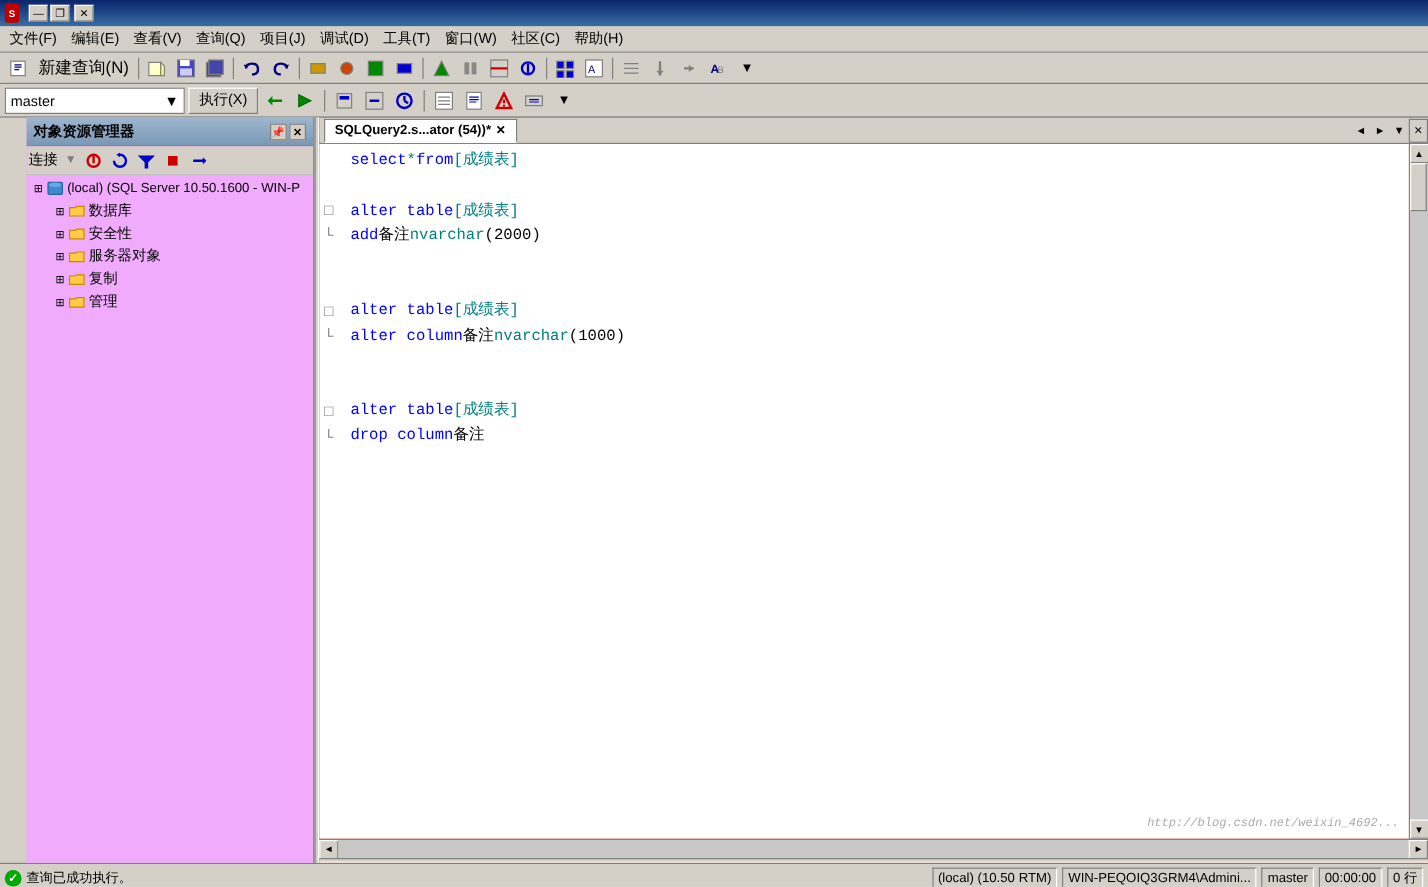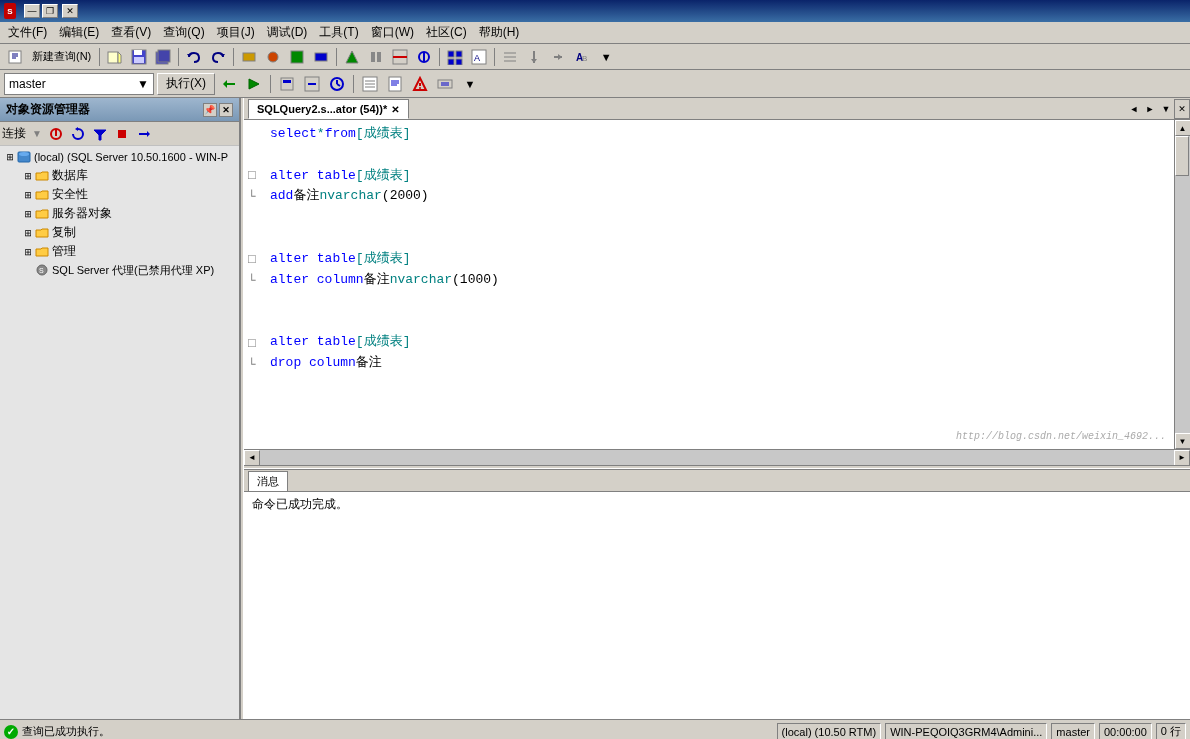--- a/index.html
+++ b/index.html
@@ -89,25 +89,26 @@
     
     .main-layout {
       display: flex;
       height: calc(739px - 22px - 22px - 28px - 24px - 22px);
     }
 
     
     .object-explorer {
       width: 240px;
       min-width: 240px;
-      background: #e5e5e5;
+      background: #f0abfc;
       border-right: 1px solid #808080;
       display: flex;
       flex-direction: column;
       overflow: hidden;
+      margin-left: 22px;
     }
     .panel-title {
       background: linear-gradient(to bottom, #9eb6ce, #7a98b6);
       color: black;
       padding: 3px 6px;
       font-size: 12px;
       font-weight: bold;
       border-bottom: 1px solid #808080;
       display: flex;
       align-items: center;
@@ -374,21 +375,21 @@
 
 <div class="toolbar">
   <div class="toolbar-btn" title="新建查询(N)">
     <svg width="16" height="16">
       <rect x="2" y="2" width="12" height="12" fill="white" stroke="#808080" stroke-width="1"></rect>
       <line x1="5" y1="5" x2="11" y2="5" stroke="#000080" stroke-width="1"></line>
       <line x1="5" y1="7" x2="11" y2="7" stroke="#000080" stroke-width="1"></line>
       <line x1="5" y1="9" x2="9" y2="9" stroke="#000080" stroke-width="1"></line>
     </svg>
   </div>
-  <span style="font-size:11px; padding: 0 4px;">新建查询(N)</span>
+  <span style="font-size:14px; padding: 0 4px;">新建查询(N)</span>
   <div class="toolbar-separator"></div>
   <div class="toolbar-btn">
     <svg width="16" height="16">
       <rect x="1" y="3" width="10" height="11" fill="#ffffcc" stroke="#808080" stroke-width="1"></rect>
       <polygon points="11,3 14,6 14,14 11,14" fill="#ffff80" stroke="#808080" stroke-width="1"></polygon>
     </svg>
   </div>
   <div class="toolbar-btn">
     <svg width="16" height="16">
       <rect x="1" y="1" width="14" height="14" fill="#4444cc" stroke="#808080" stroke-width="1"></rect>
@@ -668,30 +669,20 @@
         <span>复制</span>
       </div>
       <div class="tree-item" style="padding-left:20px;">
         <span class="tree-expand">⊞</span>
         <span class="tree-icon">
           <svg width="14" height="14">
             <path d="M1,4 L6,4 L7,3 L13,3 L13,11 L1,11 Z" fill="#ffcc44" stroke="#cc8800" stroke-width="1"></path>
           </svg>
         </span>
         <span>管理</span>
-      </div>
-      <div class="tree-item" style="padding-left:20px;">
-        <span class="tree-expand" style="width:12px;display:inline-block;"></span>
-        <span class="tree-icon">
-          <svg width="14" height="14">
-            <circle cx="7" cy="7" r="5" fill="#888888" stroke="#666" stroke-width="1"></circle>
-            <text x="4" y="10" font-size="7" fill="white">S</text>
-          </svg>
-        </span>
-        <span style="font-size:11px;">SQL Server 代理(已禁用代理 XP)</span>
       </div>
     </div>
   </div>
 
   <div class="splitter-v"></div>
 
   <div class="editor-area">
 
     <div class="tab-bar">
       <div class="tab active">
@@ -792,32 +783,20 @@
     </div>
 
     <div class="bottom-scroll">
       <div class="bscroll-btn">◄</div>
       <div class="bscroll-track"></div>
       <div class="bscroll-btn">►</div>
     </div>
 
     <div class="splitter-h"></div>
 
-    <div class="results-panel">
-      <div class="results-tab-bar">
-        <div class="results-tab active">
-          <span>消息</span>
-        </div>
-      </div>
-      <div class="results-content">
-        <span>命令已成功完成。</span>
-      </div>
-
-      <div style="position:absolute; right:0; height:200px;"></div>
-    </div>
   </div>
 </div>
 
 <div class="status-bar" style="height:24px;">
   <div class="status-ready">
     <div class="status-success-icon">✓</div>
     <span>查询已成功执行。</span>
   </div>
   <div class="status-item">
     <span>(local) (10.50 RTM)</span>

